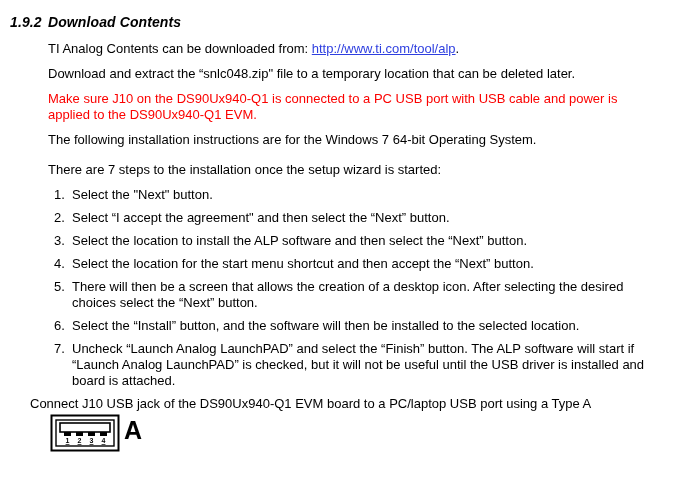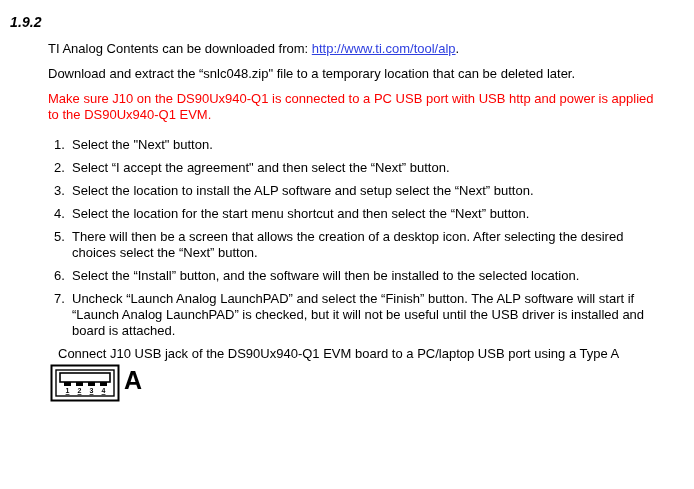--- a/index.html
+++ b/index.html
@@ -8,58 +8,61 @@
   .heading{display:flex;font-size:14px;font-weight:bold;font-style:italic;margin:4px 0 11px 0;letter-spacing:.1px;}
   .heading .hnum{width:38px;flex:0 0 38px;}
   .body{font-size:13px;line-height:16px;margin:0 0 9px 38px;max-width:616px;}
   .red{color:#fb0200;}
   .link{color:#2e3fe0;text-decoration:underline;cursor:pointer;}
   .sec2{margin-top:14px;}
   .steps{margin:0 0 4px 44px;}
   .step{display:flex;font-size:13px;line-height:16px;margin-bottom:7px;max-width:610px;}
   .step .li-num{flex:0 0 18px;}
   .step .li-text{flex:1;max-width:592px;}
-  .closing-line{font-size:13px;line-height:16px;margin:4px 0 2px 48px;max-width:616px;}
+  .closing-line{font-size:13px;line-height:16px;margin:4px 0 2px 20px;max-width:616px;}
   .icon-line{display:flex;align-items:center;margin:1px 0 0 40px;height:38px;}
   .usb-a-icon{flex:0 0 auto;}
   .big-a{font-size:25px;font-weight:bold;line-height:25px;margin:0 6px 6px 4px;}
   svg text{font-family:"Liberation Sans","DejaVu Sans",sans-serif;}
 </style>
 </head>
 <body>
 
 <div class="page">
 
   <section>
     <h2 class="heading">
       <span class="hnum">1.9.2</span>
+      <span class="htitle">Download Contents</span>
     </h2>
     <p class="body"><span>TI Analog Contents can be downloaded from: </span><a class="link" href="#">http://www.ti.com/tool/alp</a><span>.</span></p>
     <p class="body">Download and extract the “snlc048.zip" file to a temporary location that can be deleted later.</p>
-    <p class="body red">Make sure J10 on the DS90Ux940-Q1 is connected to a PC USB port with USB http and power is applied to the DS90Ux940-Q1 EVM.</p>
+    <p class="body red">Make sure J10 on the DS90Ux940-Q1 is connected to a PC USB port with USB cable and power is applied to the DS90Ux940-Q1 EVM.</p>
+    <p class="body">The following installation instructions are for the Windows 7 64-bit Operating System.</p>
   </section>
 
   <section class="sec2">
+    <p class="body">There are 7 steps to the installation once the setup wizard is started:</p>
 
     <div class="steps">
       <div class="step">
           <span class="li-num">1.</span>
           <span class="li-text">Select the "Next" button.</span>
         </div>
       <div class="step">
           <span class="li-num">2.</span>
           <span class="li-text">Select “I accept the agreement" and then select the “Next” button.</span>
         </div>
       <div class="step">
           <span class="li-num">3.</span>
-          <span class="li-text">Select the location to install the ALP software and setup select the “Next” button.</span>
+          <span class="li-text">Select the location to install the ALP software and then select the “Next” button.</span>
         </div>
       <div class="step">
           <span class="li-num">4.</span>
-          <span class="li-text">Select the location for the start menu shortcut and then select the “Next” button.</span>
+          <span class="li-text">Select the location for the start menu shortcut and then accept the “Next” button.</span>
         </div>
       <div class="step">
           <span class="li-num">5.</span>
           <span class="li-text">There will then be a screen that allows the creation of a desktop icon. After selecting the desired choices select the “Next” button.</span>
         </div>
       <div class="step">
           <span class="li-num">6.</span>
           <span class="li-text">Select the “Install” button, and the software will then be installed to the selected location.</span>
         </div>
       <div class="step">

